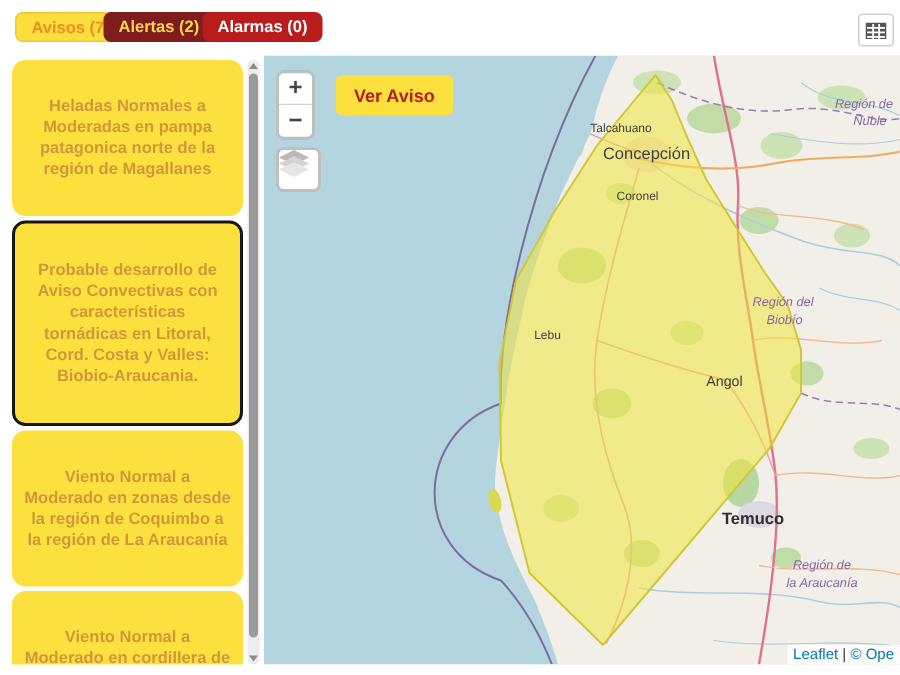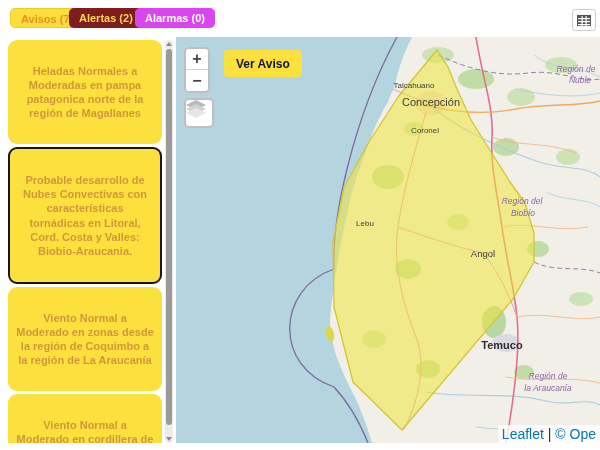--- a/index.html
+++ b/index.html
@@ -5,21 +5,21 @@
   * { margin:0; padding:0; box-sizing:border-box; }
   html,body { width:600px; height:450px; background:#ffffff; overflow:hidden;
     font-family:"Liberation Sans", sans-serif; }
 
   
   .tab { position:absolute; top:8px; height:20px; border-radius:5px;
     font-size:11px; font-weight:700; text-align:center; line-height:20px;
     cursor:pointer; border:none; padding:0 10px; }
   #tab-avisos  { left:10px;  background:#fcdf3d; color:#ee8c22; border:1px solid #ecc92f; }
   #tab-alertas { left:69px;  background:#7f1d1d; color:#fcd94c; }
-  #tab-alarmas { left:135px; background:#d946ef; color:#ffffff; }
+  #tab-alarmas { left:135px; background:#b91c1c; color:#ffffff; }
 
   
   .table-btn { position:absolute; left:572px; top:9px; width:24px; height:22px;
     background:#fff; border:1px solid #cfcfcf; border-radius:3px;
     display:flex; align-items:center; justify-content:center; cursor:pointer; }
 
   
   .sidebar { position:absolute; left:8px; top:40px; width:154px; height:403px;
     overflow:hidden; display:flex; flex-direction:column; gap:3px; }
   .alert-item { background:#fce13e; border-radius:9px; padding:24px 8px;
@@ -47,24 +47,24 @@
     font-size:16px; font-weight:700; color:#444; line-height:20px; text-align:center; cursor:pointer; }
   .zoom-btn:first-child { border-bottom:1px solid #d5d5d5; border-radius:4px 4px 0 0; }
   .zoom-btn:last-child  { border-radius:0 0 4px 4px; }
 
   .layers-ctl { position:absolute; left:8px; top:61px; width:30px; height:30px;
     background:#fff; border:2px solid rgba(0,0,0,.25); border-radius:5px;
     display:flex; align-items:center; justify-content:center; cursor:pointer; }
 
   .ver-aviso { position:absolute; left:48px; top:13px; height:27px;
     background:#fce13e; border:none; border-radius:4px; padding:0 12px;
-    font-size:12px; font-weight:700; color:#0f172a; cursor:pointer; }
+    font-size:12px; font-weight:700; color:#b91c1c; cursor:pointer; }
 
   .attribution { position:absolute; right:0; bottom:0; background:rgba(255,255,255,.8);
-    font-size:14px; padding:1px 4px; color:#333; white-space:nowrap; }
+    font-size:10px; padding:1px 4px; color:#333; white-space:nowrap; }
   .attribution a { color:#0078a8; text-decoration:none; cursor:pointer; }
 
   .map-label-city   { fill:#3e3e3e; }
   .map-label-region { fill:#8e64a8; font-style:italic; }
 </style>
 </head>
 <body>
 
 <button class="tab" id="tab-avisos">Avisos (7)</button>
 <button class="tab" id="tab-alertas">Alertas (2)</button>
@@ -76,21 +76,21 @@
     <rect x="1" y="3" width="12" height="1.2" fill="#fff"></rect>
     <rect x="1" y="6" width="12" height="1.2" fill="#fff"></rect>
     <rect x="1" y="9" width="12" height="1.2" fill="#fff"></rect>
     <rect x="4.5" y="1" width="1.2" height="10" fill="#fff"></rect>
     <rect x="8.5" y="1" width="1.2" height="10" fill="#fff"></rect>
   </svg>
 </button>
 
 <div class="sidebar">
   <div class="alert-item">Heladas Normales a Moderadas en pampa patagonica norte de la región de Magallanes</div>
-  <div class="alert-item selected">Probable desarrollo de Nubes Convectivas con características tornádicas en Litoral, Cord. Costa y Valles: Biobio-Araucania.</div>
+  <div class="alert-item selected">Probable desarrollo de Aviso Convectivas con características tornádicas en Litoral, Cord. Costa y Valles: Biobio-Araucania.</div>
   <div class="alert-item">Viento Normal a Moderado en zonas desde la región de Coquimbo a la región de La Araucanía</div>
   <div class="alert-item">Viento Normal a Moderado en cordillera de la región de Atacama</div>
 
 </div>
 
 <div class="scrollbar">
   <div class="sb-arrow sb-up"></div>
   <div class="sb-thumb"></div>
   <div class="sb-arrow sb-down"></div>
 </div>

